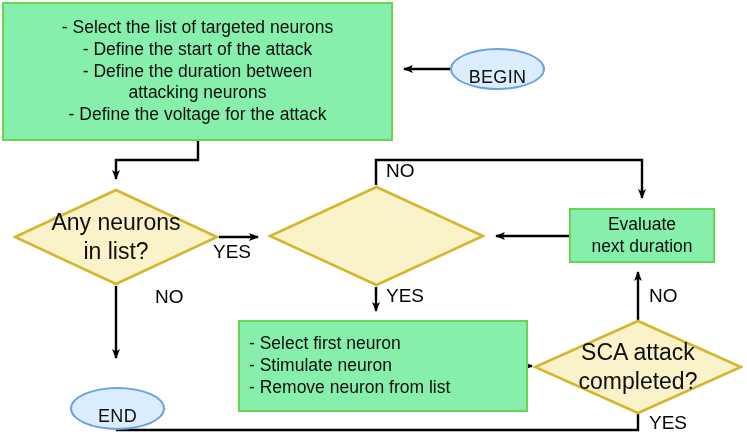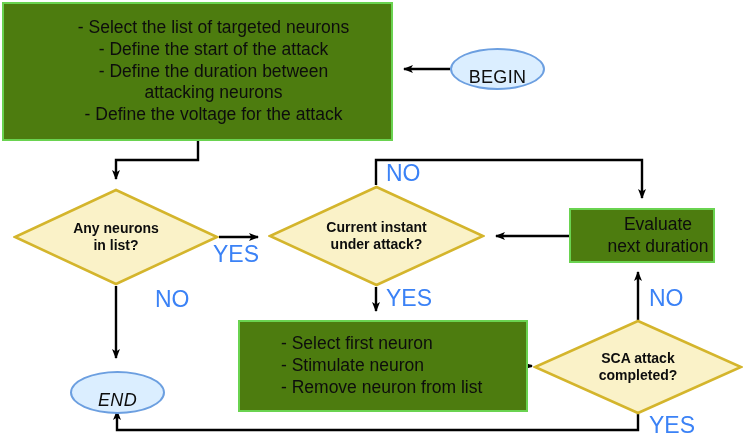--- a/index.html
+++ b/index.html
@@ -4,34 +4,34 @@
 <style>
   html,body{margin:0;padding:0;background:#ffffff;}
   body{width:747px;height:441px;overflow:hidden;
        font-family:"Liberation Sans","DejaVu Sans",sans-serif;}
   #stage{position:relative;width:747px;height:441px;}
   svg.edges{position:absolute;left:0;top:0;width:747px;height:441px;}
 
   .node{position:absolute;box-sizing:border-box;display:flex;
         align-items:center;justify-content:center;}
 
-  .proc{background:#4d7c0f;border:2px solid #6ad350;padding-left:32px;}
+  .proc{background:#86efac;border:2px solid #6ad350;}
   .proc .txt{color:#0d0d0d;font-size:17.5px;line-height:1.24;text-align:center;
              white-space:pre-line;padding:0 4px;}
   .proc.left .txt{text-align:left;width:100%;padding-left:9px;}
 
   .term{background:#dbeeff;border:2px solid #6c9fe0;border-radius:50%;}
   .term .txt{color:#0d0d0d;font-size:18px;letter-spacing:.3px;margin-top:16px;}
 
   .dia{background:transparent;}
   .dia .shape{position:absolute;left:0;top:0;width:100%;height:100%;}
-  .dia .txt{position:relative;color:#0d0d0d;font-size:14px;line-height:1.24;
-            text-align:center;white-space:pre-line;font-weight:bold;}
+  .dia .txt{position:relative;color:#0d0d0d;font-size:23px;line-height:1.24;
+            text-align:center;white-space:pre-line;}
 
-  .edge-label{position:absolute;color:#3b82f6;font-size:23px;
+  .edge-label{position:absolute;color:#000000;font-size:19px;
               white-space:nowrap;}
 </style>
 </head>
 <body>
 
 <div id="stage">
 
   <svg class="edges" viewBox="0 0 747 441">
     <defs>
       <marker id="ah" markerWidth="10" markerHeight="8" refX="9" refY="4" orient="auto" markerUnits="userSpaceOnUse">
@@ -89,22 +89,20 @@
       <polygon points="103,2 204,49 103,96 2,49" fill="#faf2c8" stroke="#d4b52c" stroke-width="2.6"></polygon>
     </svg>
     <div class="txt">Any neurons
 in list?</div>
   </div>
 
   <div class="node dia" style="left:268px;top:185px;width:217px;height:102px;">
     <svg class="shape" viewBox="0 0 217 102" preserveAspectRatio="none">
       <polygon points="108.5,2 215,51 108.5,100 2,51" fill="#faf2c8" stroke="#d4b52c" stroke-width="2.6"></polygon>
     </svg>
-    <div class="txt">Current instant
-under attack?</div>
   </div>
 
   <div class="node proc" style="left:569px;top:208px;width:146px;height:55px;">
     <div class="txt">Evaluate
 next duration</div>
   </div>
 
   <div class="node dia" style="left:533px;top:319px;width:210px;height:96px;">
     <svg class="shape" viewBox="0 0 210 96" preserveAspectRatio="none">
       <polygon points="105,2 208,48 105,94 2,48" fill="#faf2c8" stroke="#d4b52c" stroke-width="2.6"></polygon>
@@ -112,21 +110,21 @@
     <div class="txt">SCA attack
 completed?</div>
   </div>
 
   <div class="node proc left" style="left:238px;top:320px;width:290px;height:92px;">
     <div class="txt">- Select first neuron
 - Stimulate neuron
 - Remove neuron from list</div>
   </div>
 
-  <div class="node term" style="left:70px;top:371px;width:95px;height:43px;font-style:italic;">
+  <div class="node term" style="left:70px;top:387px;width:95px;height:43px;">
     <div class="txt">END</div>
   </div>
 
   <div class="edge-label" style="left:213px;top:241px;">YES</div>
   <div class="edge-label" style="left:155px;top:286px;">NO</div>
   <div class="edge-label" style="left:386px;top:160px;">NO</div>
   <div class="edge-label" style="left:386px;top:285px;">YES</div>
   <div class="edge-label" style="left:649px;top:285px;">NO</div>
   <div class="edge-label" style="left:649px;top:412px;">YES</div>
 

